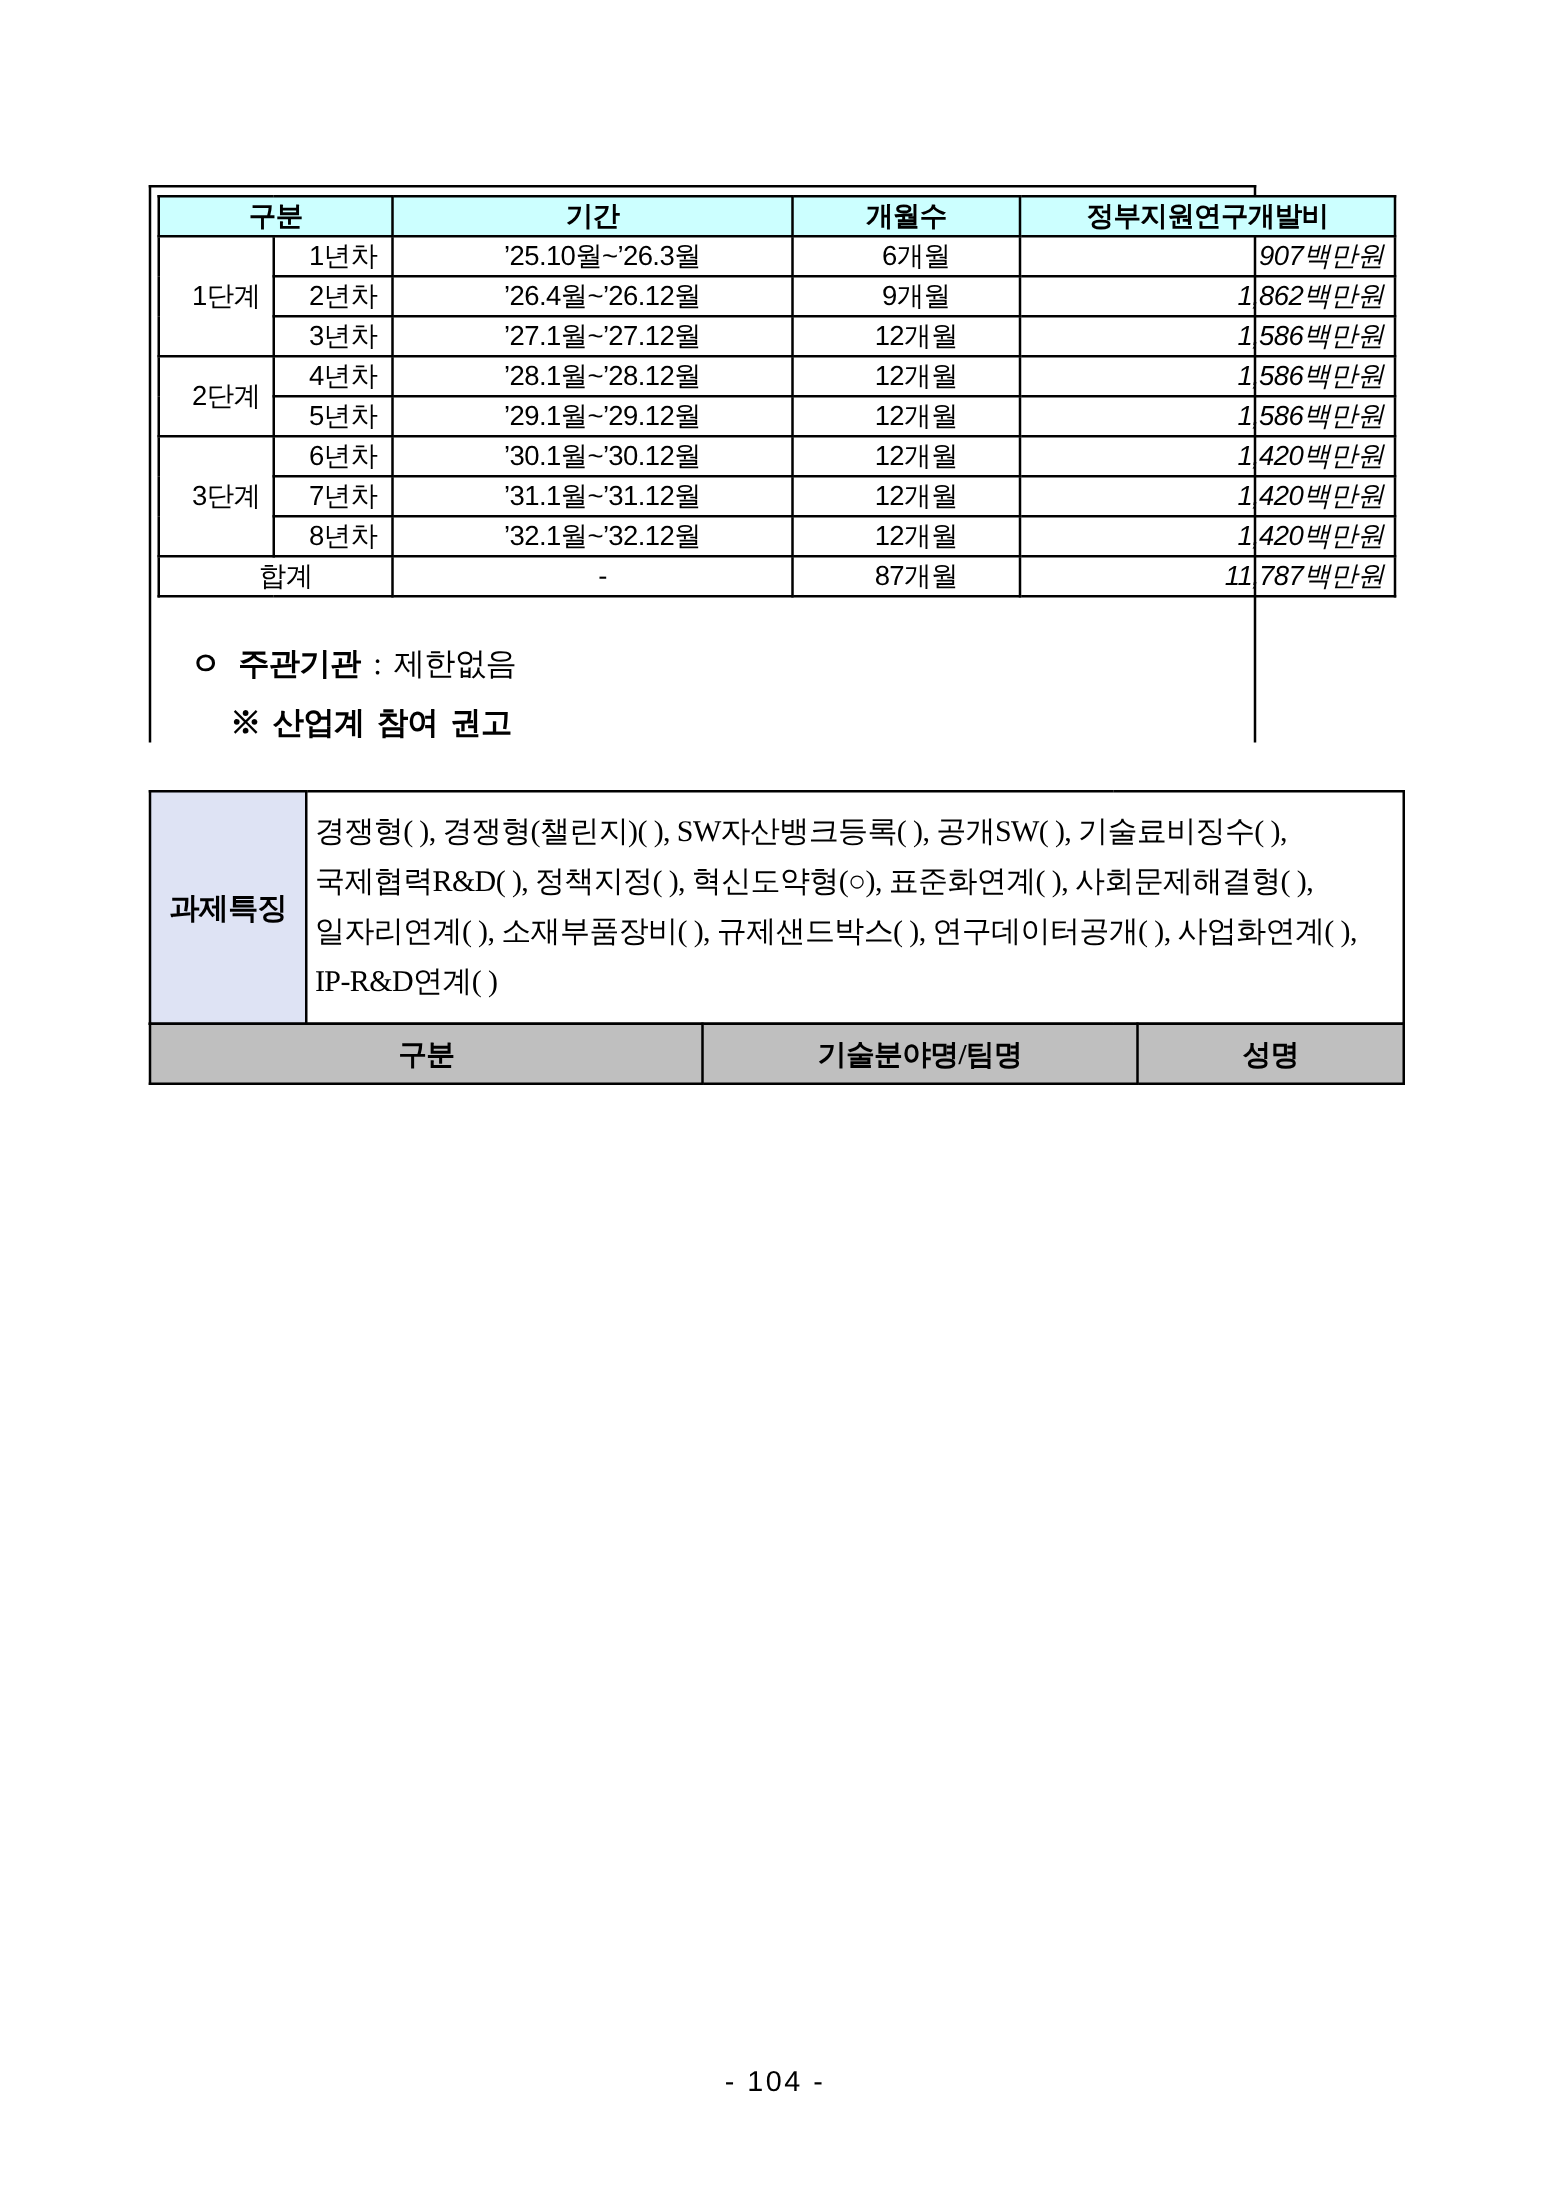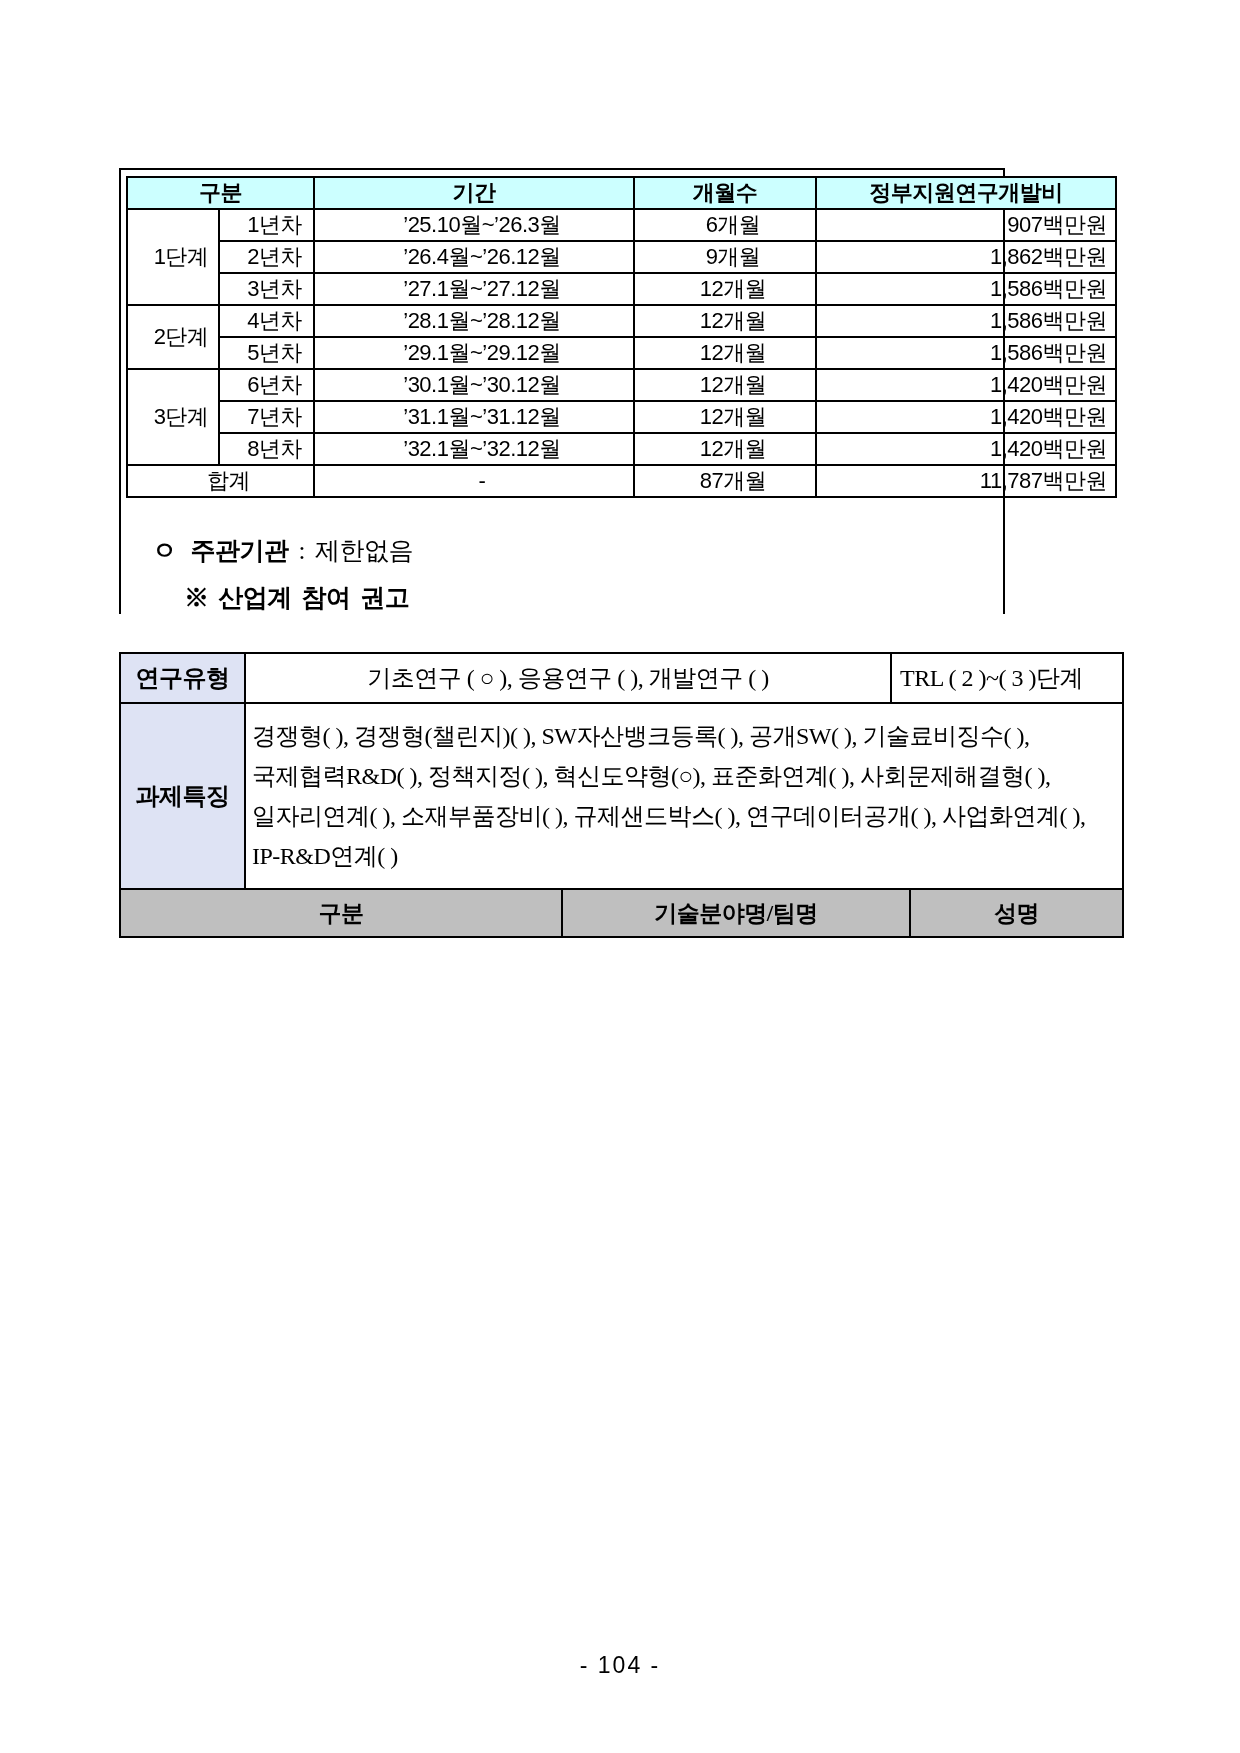--- a/index.html
+++ b/index.html
@@ -8,21 +8,20 @@
     width: 1240px; height: 1753px;
     position: relative;
     background: #ffffff;
     font-family: "Liberation Serif", serif;
     color: #000;
   }
   .outer {
     position: absolute;
     left: 119px; top: 148px;
     width: 886px;
-    margin-top: 20px;
   }
   
   .notes-cell {
     border: 2px solid #000;
     border-bottom: none;
     padding: 6px 5px 0 5px;
   }
   table { border-collapse: collapse; table-layout: fixed; }
   .t1 {
     width: 989px; margin: 0 auto;
@@ -31,21 +30,21 @@
   .t1 th, .t1 td {
     border: 2px solid #000;
     padding: 0;
     font-size: 22px;
     letter-spacing: -0.5px;
     text-align: center;
     vertical-align: middle;
   }
   .t1 thead th { background: var(--cyan); font-weight: bold; height: 32px; }
   .t1 tbody td { height: 30px; font-weight: normal; padding-left: 16px; }
-  .t1 td.budget { text-align: right; padding-right: 8px; }
+  .t1 td.budget { text-align: right; padding-right: 8px; font-style: italic; }
   .footnote {
     font-size: 22px;
     margin: 20px 2px 0 2px;
     word-spacing: 4px;
     letter-spacing: -0.5px;
   }
   .host-line {
     font-size: 25px;
     margin: 36px 0 0 26px;
     letter-spacing: -0.5px;
@@ -189,25 +188,20 @@
     <div class="host-note">※ 산업계 참여 권고</div>
   </div>
 
   <table class="t2">
     <colgroup>
       <col style="width:125px">
         <col style="width:646px">
         <col style="width:232px">
     </colgroup>
     <tbody>
-        <tr>
-      <td class="rowlabel">연구유형</td>
-      <td class="rtype-content">기초연구 ( ○ ), 응용연구 (  ), 개발연구 (    )</td>
-      <td class="trl-cell">TRL ( 2 )~( 3 )단계</td>
-    </tr>
     <tr>
       <td class="rowlabel">과제특징</td>
       <td class="features-content" colspan="2">
         <div>경쟁형( ), 경쟁형(챌린지)( ), SW자산뱅크등록( ), 공개SW(  ), 기술료비징수( ),</div>
         <div>국제협력R&amp;D( ), 정책지정( ), 혁신도약형(○), 표준화연계( ), 사회문제해결형( ),</div>
         <div>일자리연계( ), 소재부품장비( ), 규제샌드박스( ), 연구데이터공개( ), 사업화연계( ),</div>
         <div>IP-R&amp;D연계( )</div>
       </td>
     </tr>
   </tbody>

